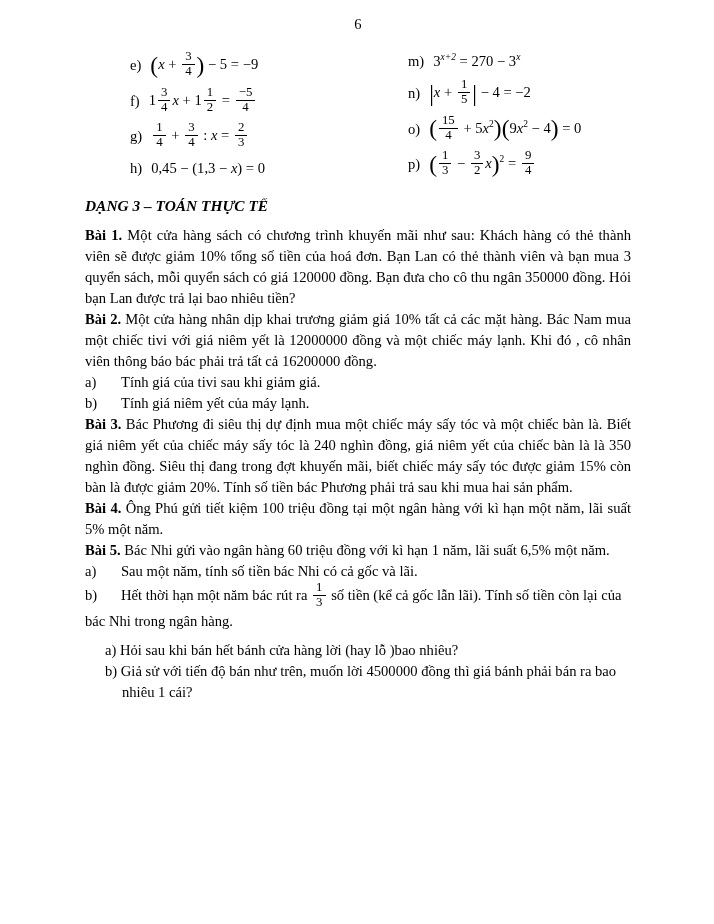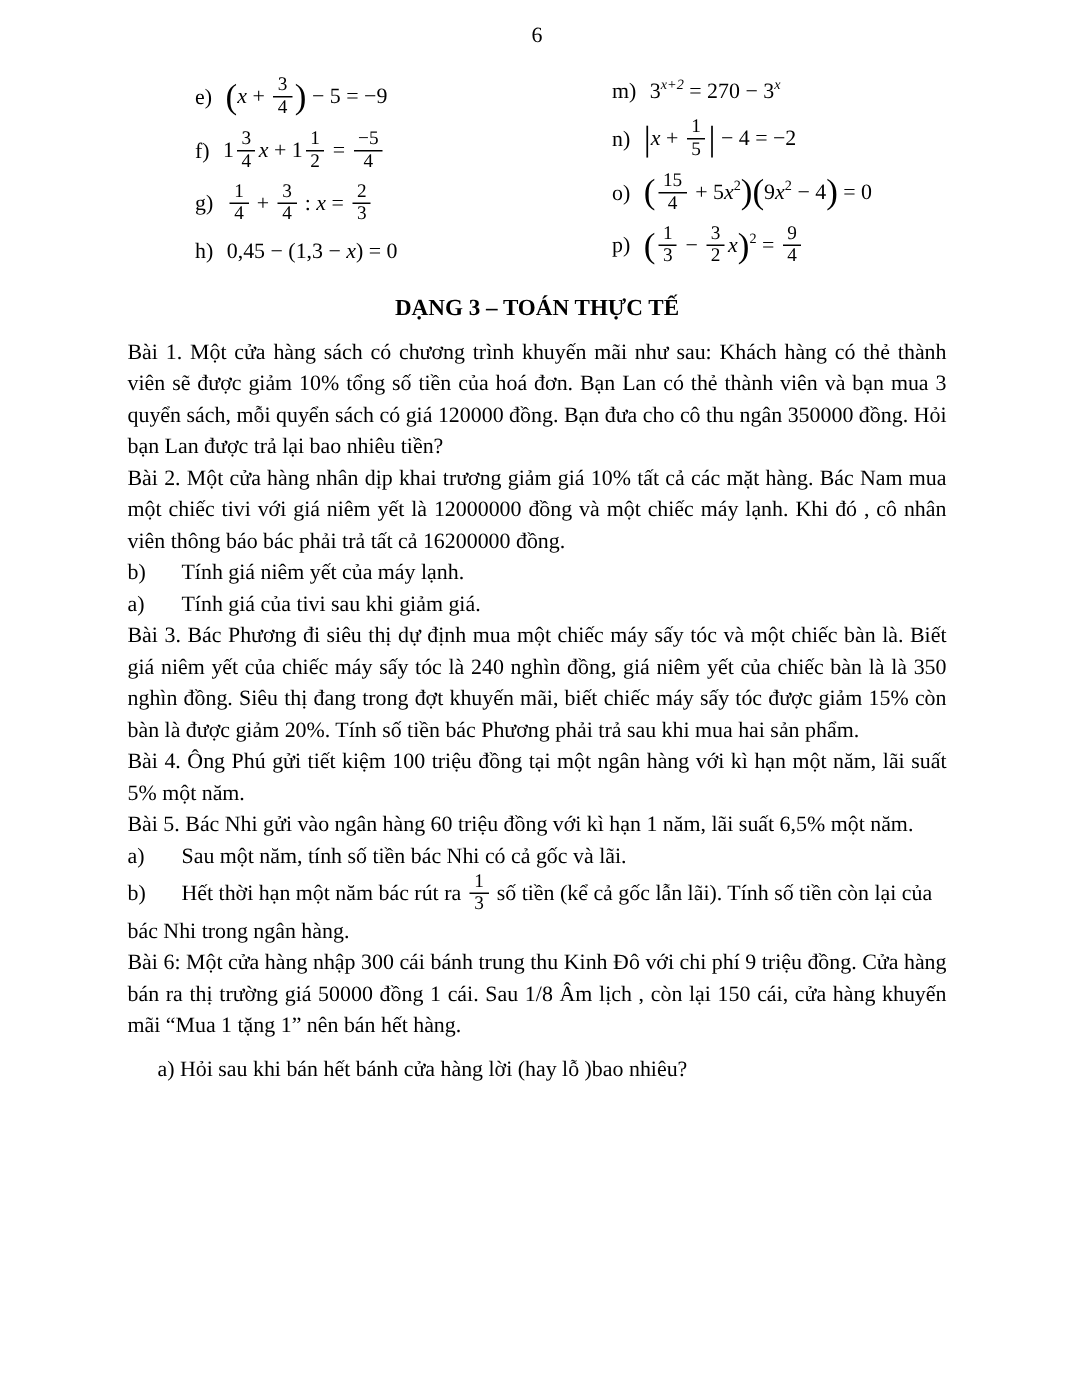--- a/index.html
+++ b/index.html
@@ -16,23 +16,23 @@
   .eq-col.right{flex:1;}
   .eq-row{display:flex;align-items:center;margin-bottom:7px;min-height:21px;}
   .eq-label{margin-right:9px;flex:0 0 auto;}
   .math{white-space:nowrap;}
   .frac{display:inline-block;vertical-align:middle;text-align:center;line-height:1.08;font-size:0.88em;margin:0 2px;transform:translateY(-1px);}
   .fn{display:block;padding:0 3px;border-bottom:1px solid #000;}
   .fd{display:block;padding:0 3px;}
   .big{font-size:1.6em;vertical-align:middle;line-height:1;display:inline-block;}
   sup{font-size:0.65em;line-height:0;}
   .it{font-style:italic;}
-  .bold{font-weight:normal;}
+  .bold{font-weight:bold;}
   .lab{display:inline-block;width:36px;}
-  .heading{text-align:center;font-weight:bold;margin:9px 0 9px;font-size:15.4px;}
+  .heading{font-weight:bold;margin:9px 0 9px;font-size:15.4px;font-style:italic;}
   .para{text-align:justify;}
   .item{text-align:left;}
   .item6{margin-left:20px;padding-left:17px;text-indent:-17px;}
   .sec6{margin-top:8px;}
 </style>
 </head>
 <body>
 
 <div class="page">
 
@@ -75,26 +75,26 @@
         <span class="math"><span class="big">(</span><span class="frac"><span class="fn">1</span><span class="fd">3</span></span><span> − </span><span class="frac"><span class="fn">3</span><span class="fd">2</span></span><span class="it">x</span><span class="big">)</span><sup>2</sup><span> = </span><span class="frac"><span class="fn">9</span><span class="fd">4</span></span></span>
       </div>
     </div>
   </div>
 
   <div class="heading">DẠNG 3 – TOÁN THỰC TẾ</div>
 
   <div>
     <div class="para"><span class="bold">Bài 1.</span><span> Một cửa hàng sách có chương trình khuyến mãi như sau: Khách hàng có thẻ thành viên sẽ được giảm 10% tổng số tiền của hoá đơn. Bạn Lan có thẻ thành viên và bạn mua 3 quyển sách, mỗi quyển sách có giá 120000 đồng. Bạn đưa cho cô thu ngân 350000 đồng. Hỏi bạn Lan được trả lại bao nhiêu tiền?</span></div>
     <div class="para"><span class="bold">Bài 2.</span><span> Một cửa hàng nhân dịp khai trương giảm giá 10% tất cả các mặt hàng. Bác Nam mua một chiếc tivi với giá niêm yết là 12000000 đồng và một chiếc máy lạnh. Khi đó , cô nhân viên thông báo bác phải trả tất cả 16200000 đồng.</span></div>
+    <div class="item"><span class="lab">a)</span><span>Tính giá của tivi sau khi giảm giá.</span></div>
     <div class="item"><span class="lab">b)</span><span>Tính giá niêm yết của máy lạnh.</span></div>
-    <div class="item"><span class="lab">a)</span><span>Tính giá của tivi sau khi giảm giá.</span></div>
     <div class="para"><span class="bold">Bài 3.</span><span> Bác Phương đi siêu thị dự định mua một chiếc máy sấy tóc và một chiếc bàn là. Biết giá niêm yết của chiếc máy sấy tóc là 240 nghìn đồng, giá niêm yết của chiếc bàn là là 350 nghìn đồng. Siêu thị đang trong đợt khuyến mãi, biết chiếc máy sấy tóc được giảm 15% còn bàn là được giảm 20%. Tính số tiền bác Phương phải trả sau khi mua hai sản phẩm.</span></div>
     <div class="para"><span class="bold">Bài 4.</span><span> Ông Phú gửi tiết kiệm 100 triệu đồng tại một ngân hàng với kì hạn một năm, lãi suất 5% một năm.</span></div>
     <div class="para"><span class="bold">Bài 5.</span><span> Bác Nhi gửi vào ngân hàng 60 triệu đồng với kì hạn 1 năm, lãi suất 6,5% một năm.</span></div>
     <div class="item"><span class="lab">a)</span><span>Sau một năm, tính số tiền bác Nhi có cả gốc và lãi.</span></div>
     <div class="item"><span class="lab">b)</span><span>Hết thời hạn một năm bác rút ra </span><span class="frac"><span class="fn">1</span><span class="fd">3</span></span><span> số tiền (kể cả gốc lẫn lãi). Tính số tiền còn lại của bác Nhi trong ngân hàng.</span></div>
-    <div class="para"><span class="bold">Bài 6:</span><span> Một cửa hàng nhập 300 cái bánh trung thu Kinh Đô với chi phí 9 triệu đồng. Cửa hàng bán ra thị trường giá 50000 đồng 1 cái. Sau 1/8 Âm lịch , còn lại 150 cái, cửa hàng khuyến mãi “Mua 1 tặng 1” nên bán hết hàng.</span></div>
     <div class="sec6">
       <div class="item6"><span>a) Hỏi sau khi bán hết bánh cửa hàng lời (hay lỗ )bao nhiêu?</span></div>
+      <div class="item6"><span>b) Giả sử với tiến độ bán như trên, muốn lời 4500000 đồng thì giá bánh phải bán ra bao nhiêu 1 cái?</span></div>
     </div>
   </div>
 
 </div>
 
 </body></html>

